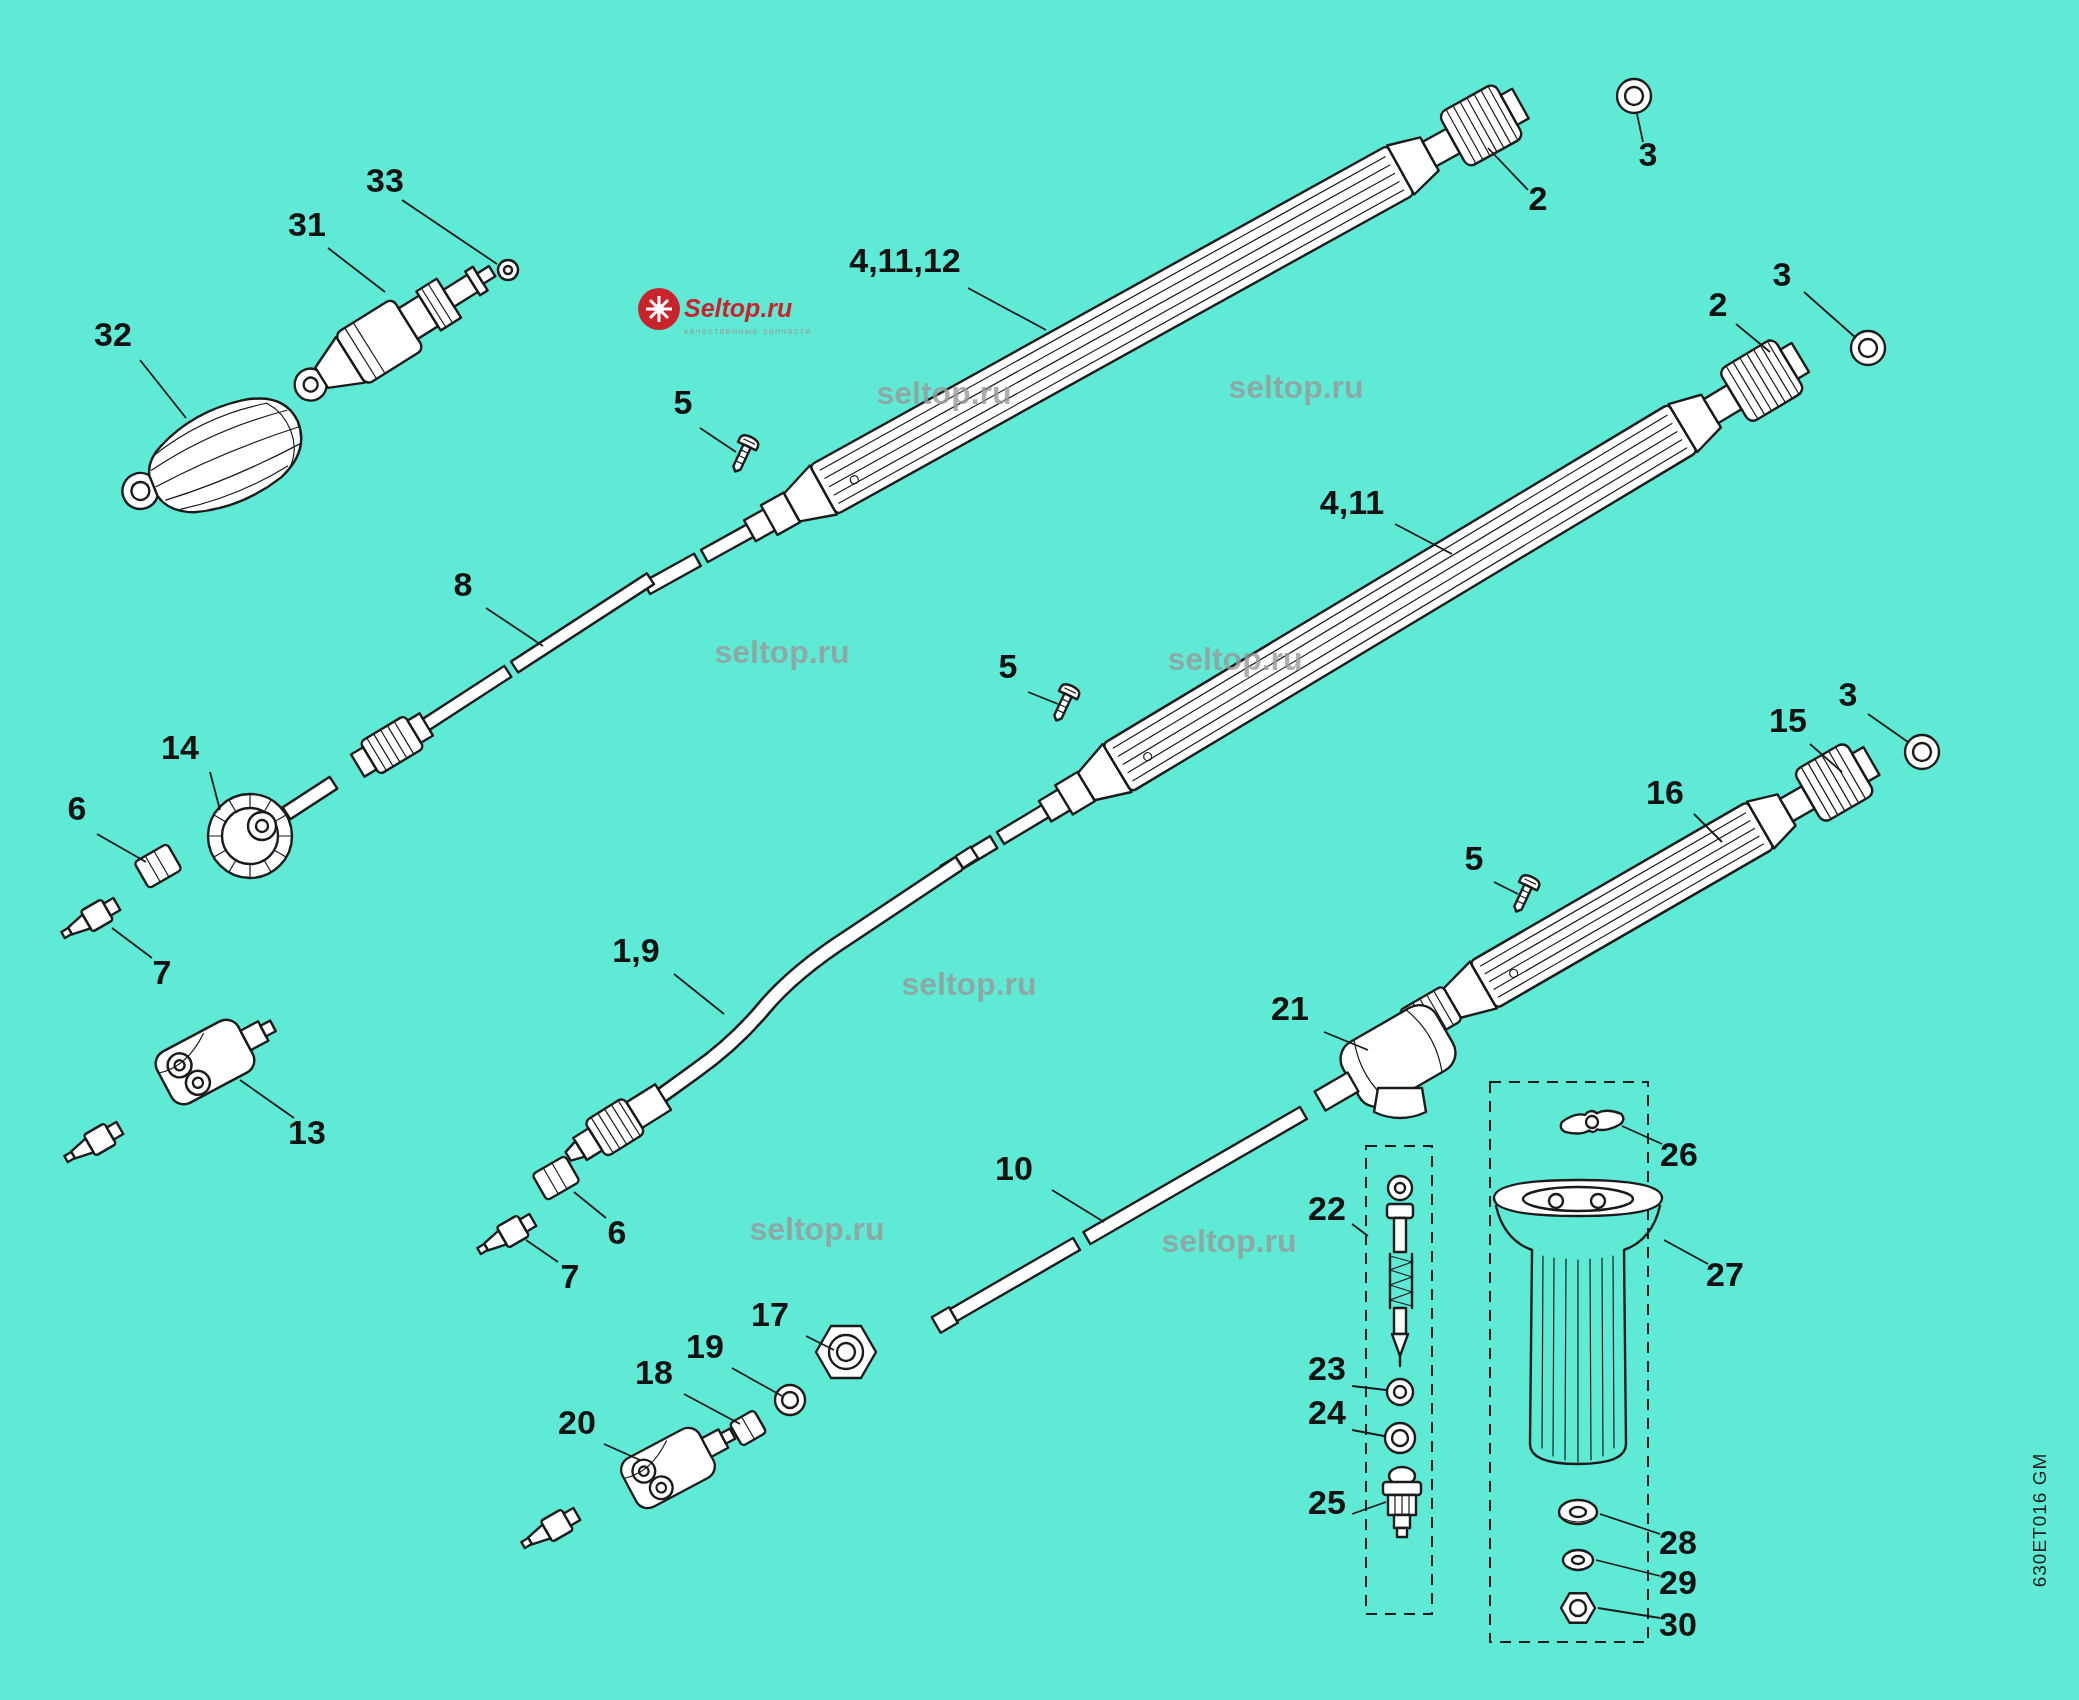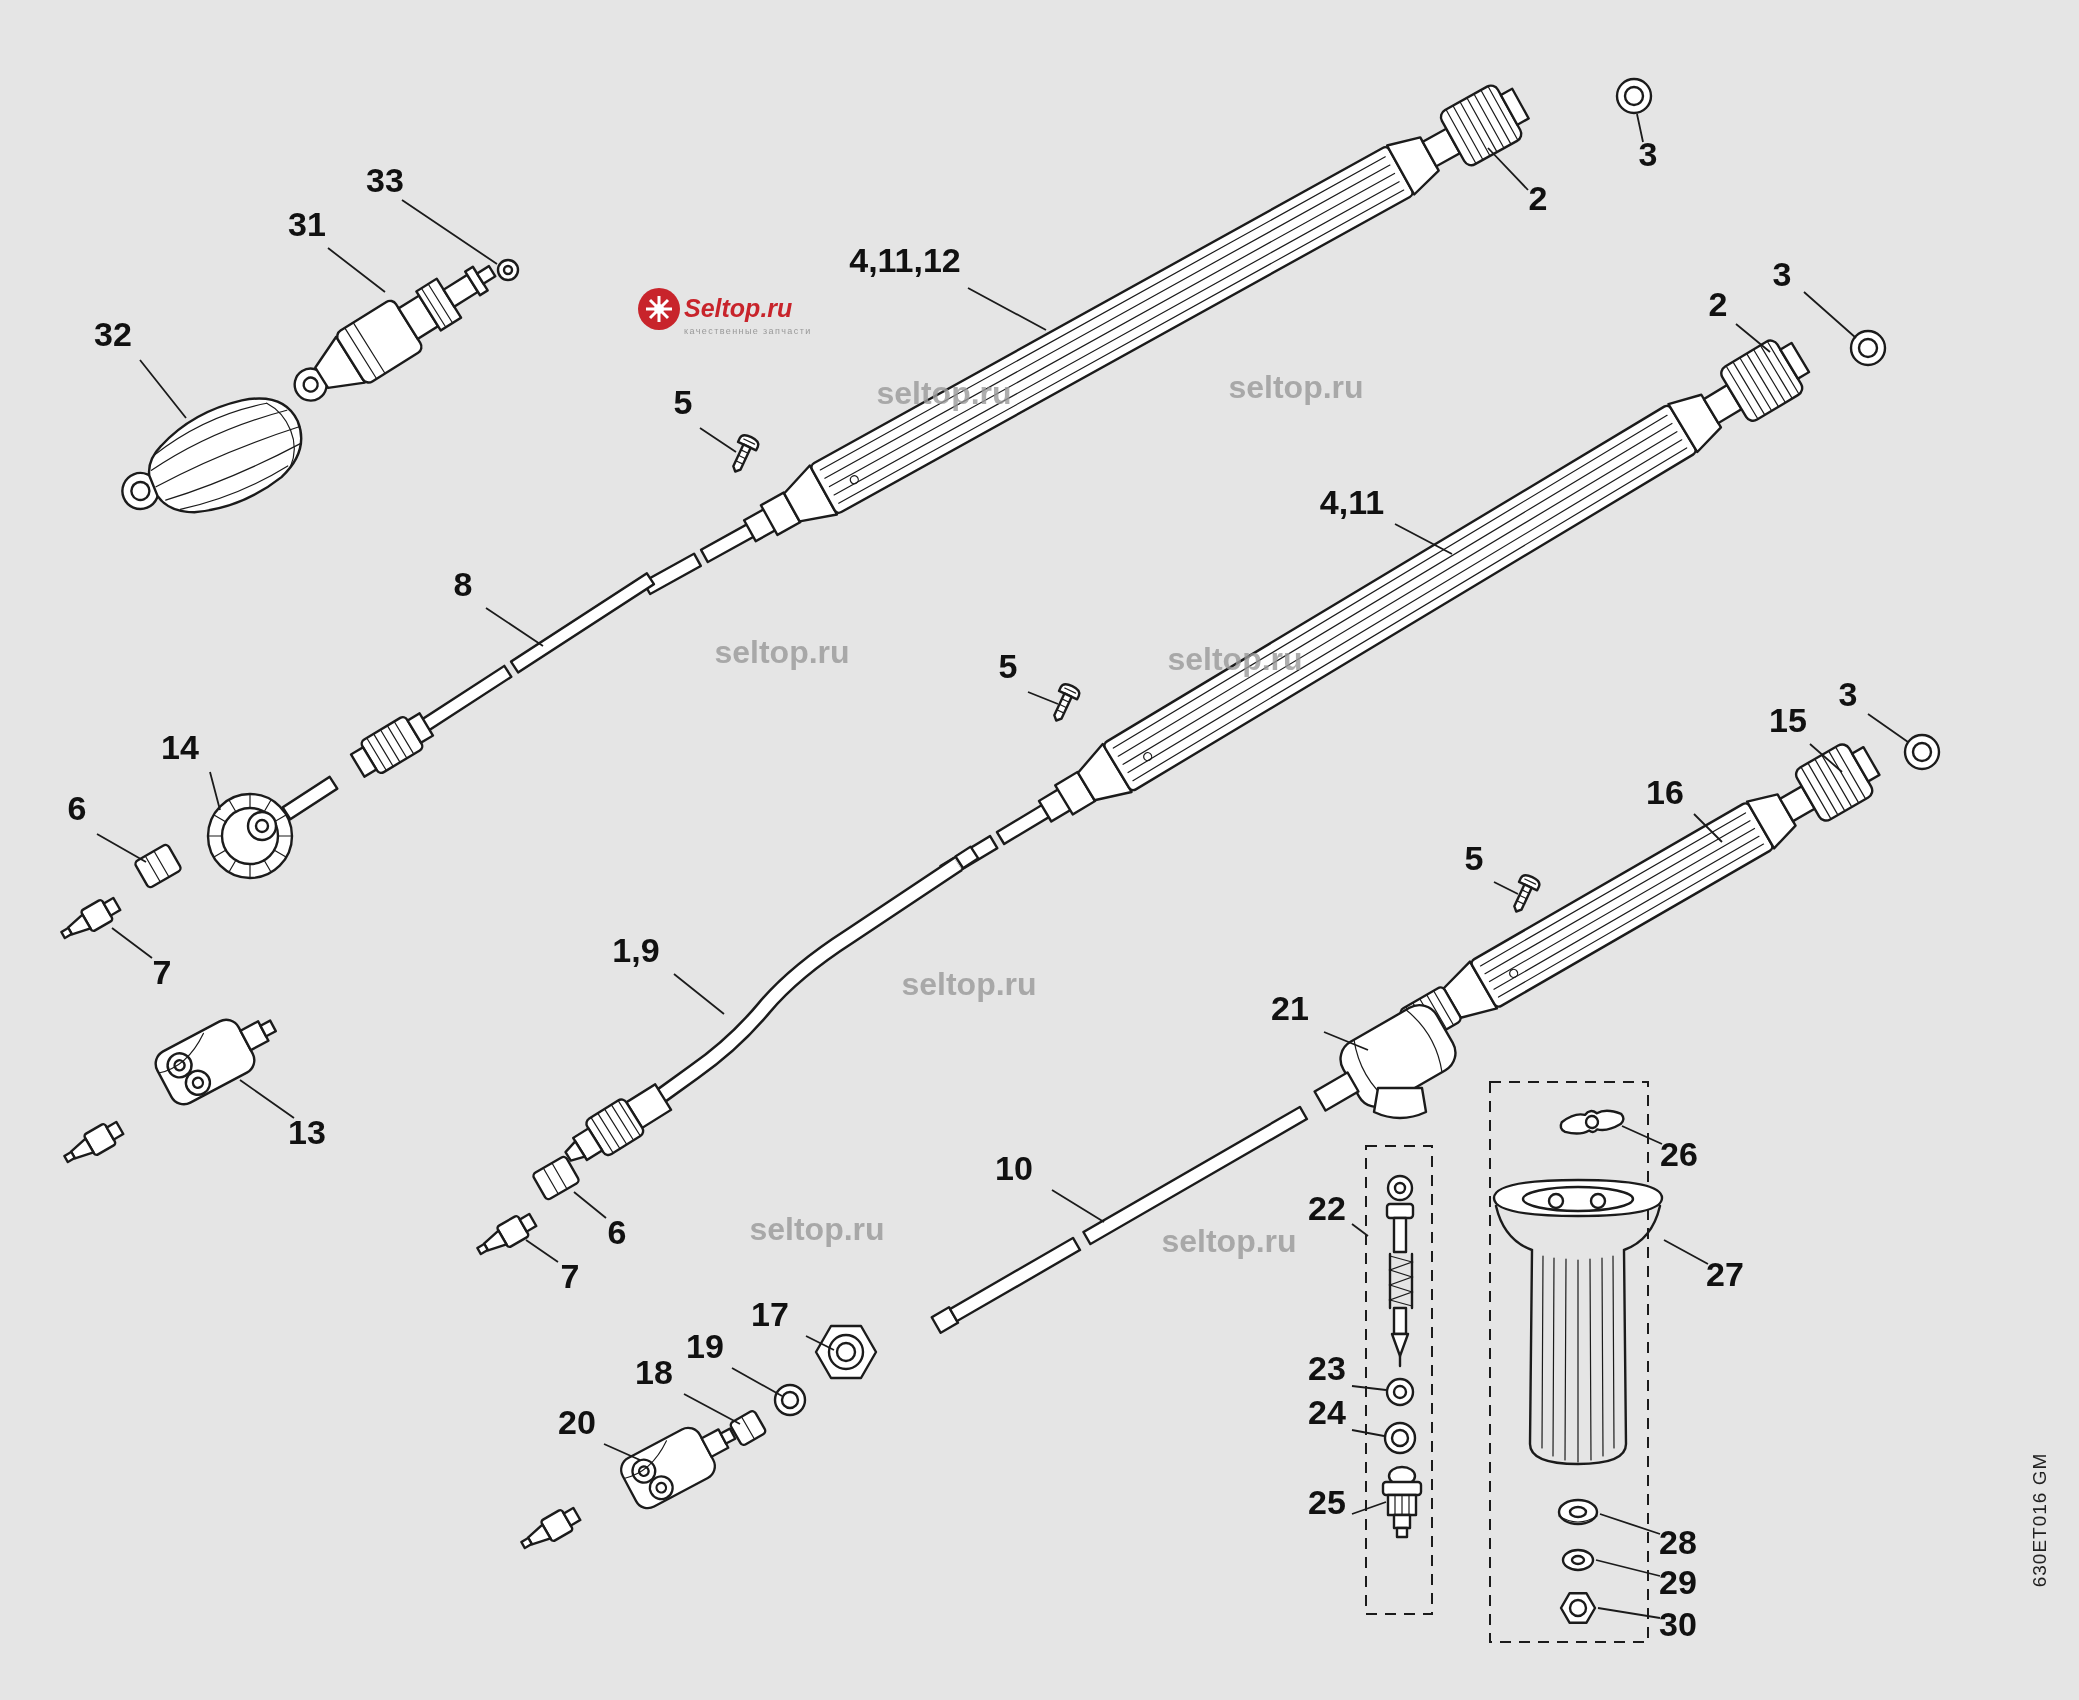--- a/index.html
+++ b/index.html
@@ -1,16 +1,16 @@
 <!DOCTYPE html>
 <html><head>
 <meta charset="utf-8">
 <style>
   html,body{margin:0;padding:0;background:#fff}
-  .stage{position:relative;width:2079px;height:1700px;background:#e5e5e5;overflow:hidden;
+  .stage{position:relative;width:2079px;height:1700px;background:#5eead4;overflow:hidden;
          font-family:"Liberation Sans",sans-serif}
   svg{position:absolute;left:0;top:0}
   .pt{fill:#fff;stroke:#1b1b1b;stroke-width:2.4;stroke-linejoin:round}
   .ln{fill:none;stroke:#1b1b1b;stroke-width:2.4;stroke-linecap:round}
   .thin{stroke-width:1.2}
   .leader{stroke:#1b1b1b;stroke-width:1.8;fill:none}
   .dash{fill:none;stroke:#1b1b1b;stroke-width:2;stroke-dasharray:11 8}
   .lbl{font:bold 34px "Liberation Sans",sans-serif;fill:#111;text-anchor:middle}
   .wm{font:bold 32px "Liberation Sans",sans-serif;fill:#9a9a9a;opacity:.8;text-anchor:middle}
   .logo-text{font:bold italic 25px "Liberation Sans",sans-serif;fill:#c8242b}

